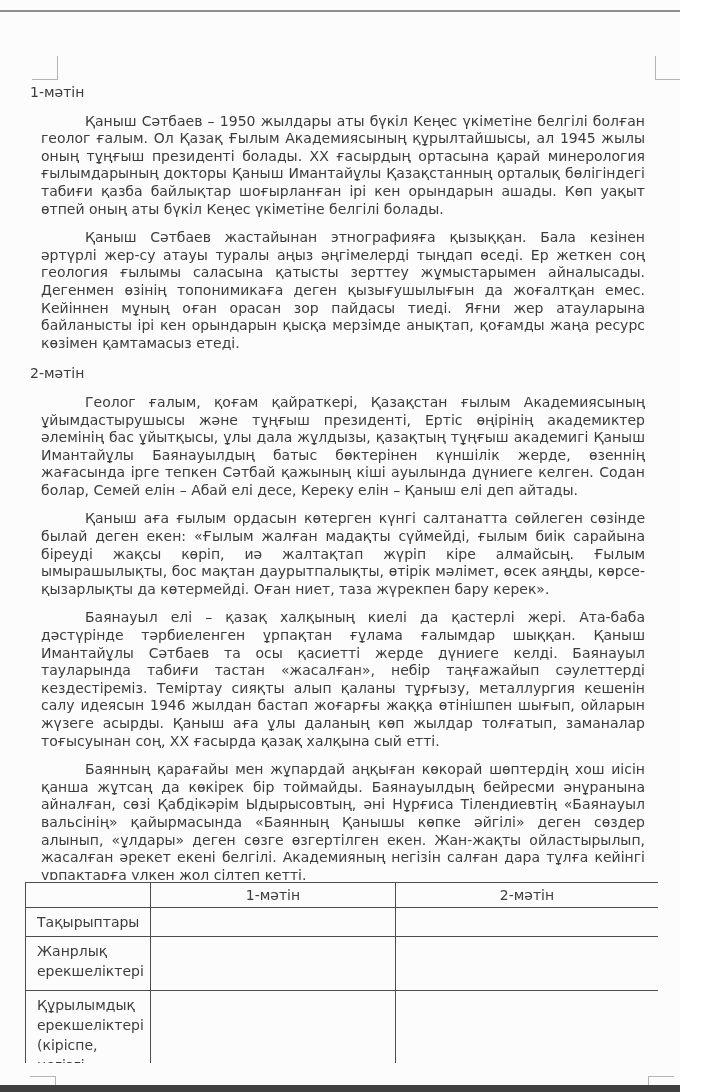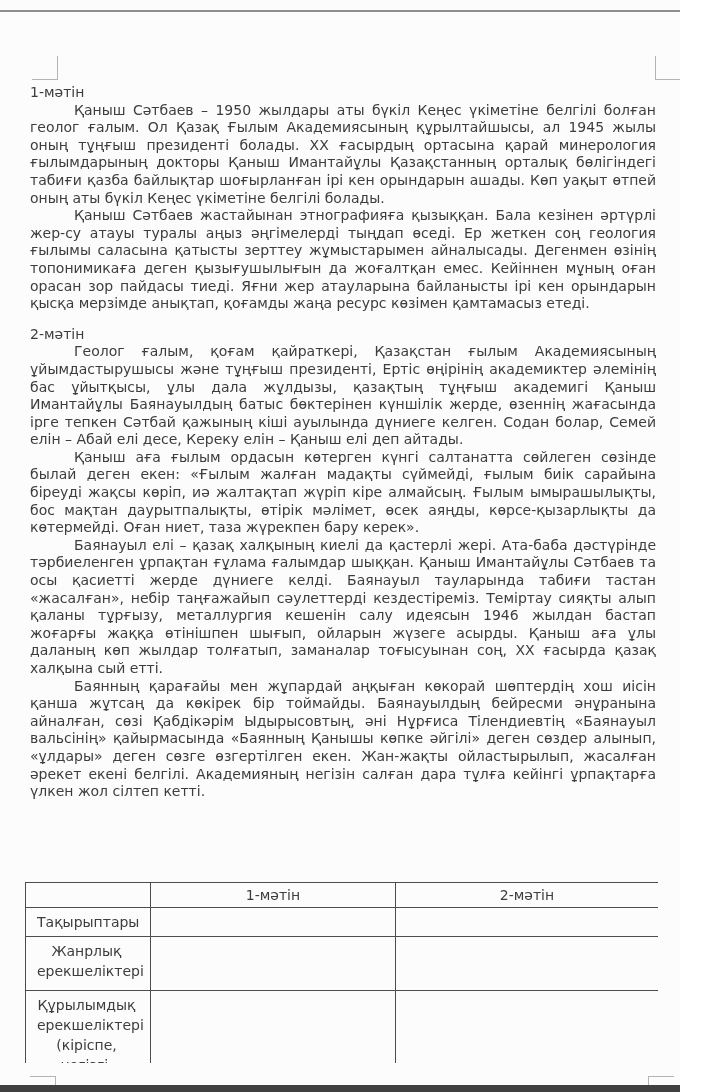--- a/index.html
+++ b/index.html
@@ -17,21 +17,21 @@
   .crop.tl{left:32px;top:56px;width:25px;height:23px;border-right-width:1px;border-bottom-width:1px;}
   .crop.tr{left:655px;top:56px;width:25px;height:23px;border-left-width:1px;border-bottom-width:1px;}
   .crop.bl{left:30px;top:1076px;width:25px;height:14px;border-right-width:1px;border-top-width:1px;}
   .crop.br{left:648px;top:1076px;width:25px;height:14px;border-left-width:1px;border-top-width:1px;}
 
   .text-area{
     position:absolute;left:30px;top:84px;width:626px;height:796px;overflow:hidden;
     font-size:14px;line-height:17.6px;
   }
   .text-area p{
-    margin:0;text-align:justify;text-indent:44px;
+    margin:11px;text-align:justify;text-indent:44px;
   }
   .sec-heading{
     font-size:14px;line-height:17.6px;font-weight:normal;margin:0;
   }
   .sec2 .sec-heading{margin-top:13px;}
 
   .doc-table{
     position:absolute;left:25px;top:882px;width:633px;height:181px;overflow:hidden;
   }
   .doc-table table{
@@ -39,21 +39,21 @@
     font-size:14px;color:#3d3d3d;
   }
   .doc-table td,.doc-table th{
     border:1.4px solid #4d4d4d;vertical-align:top;font-weight:normal;
     line-height:20px;padding:3px 6px;
   }
   .doc-table col.c-label{width:125px;}
   .doc-table col.c-one{width:245px;}
   .doc-table col.c-two{width:263px;}
   .doc-table th{text-align:center;height:19px;padding:2px 6px;}
-  .doc-table td.label-cell{padding:4px 14px 4px 11px;text-align:center;}
+  .doc-table td.label-cell{padding:4px 14px 4px 11px;}
   .doc-table tr.r-one{height:28px;}
   .doc-table tr.r-two{height:54px;}
   .doc-table tr.r-three{height:90px;}
 
   .bottom-bar{
     position:absolute;left:0;top:1085px;width:720px;height:7px;background:#404040;
   }
 </style>
 </head>
 <body>

